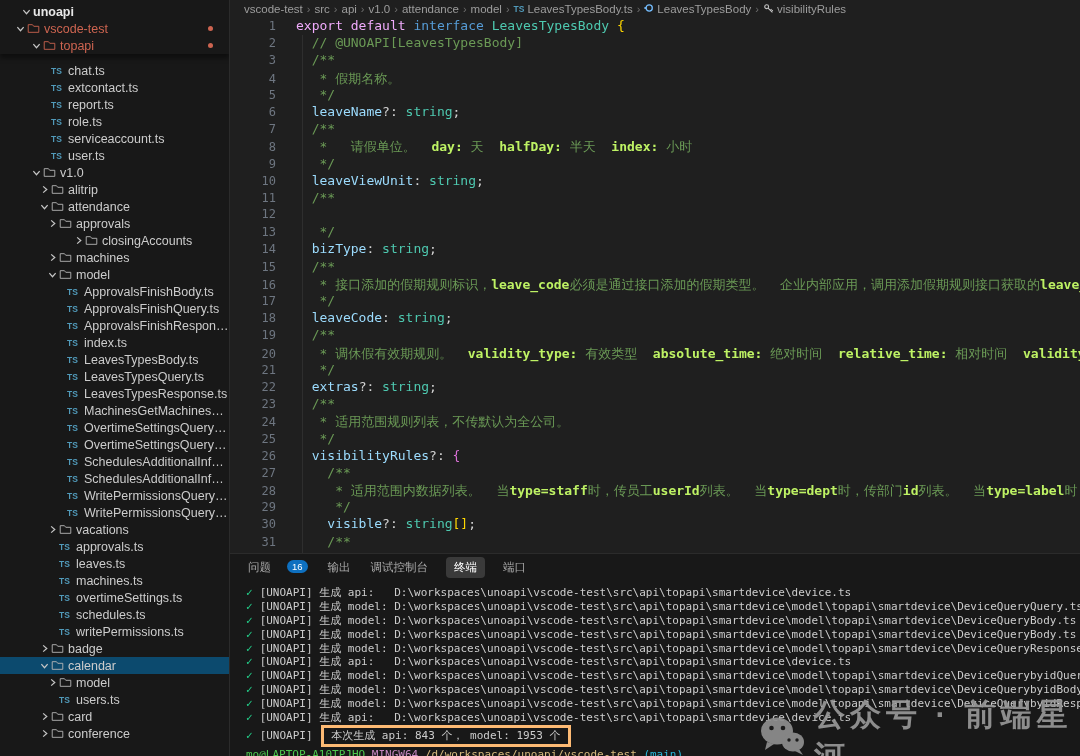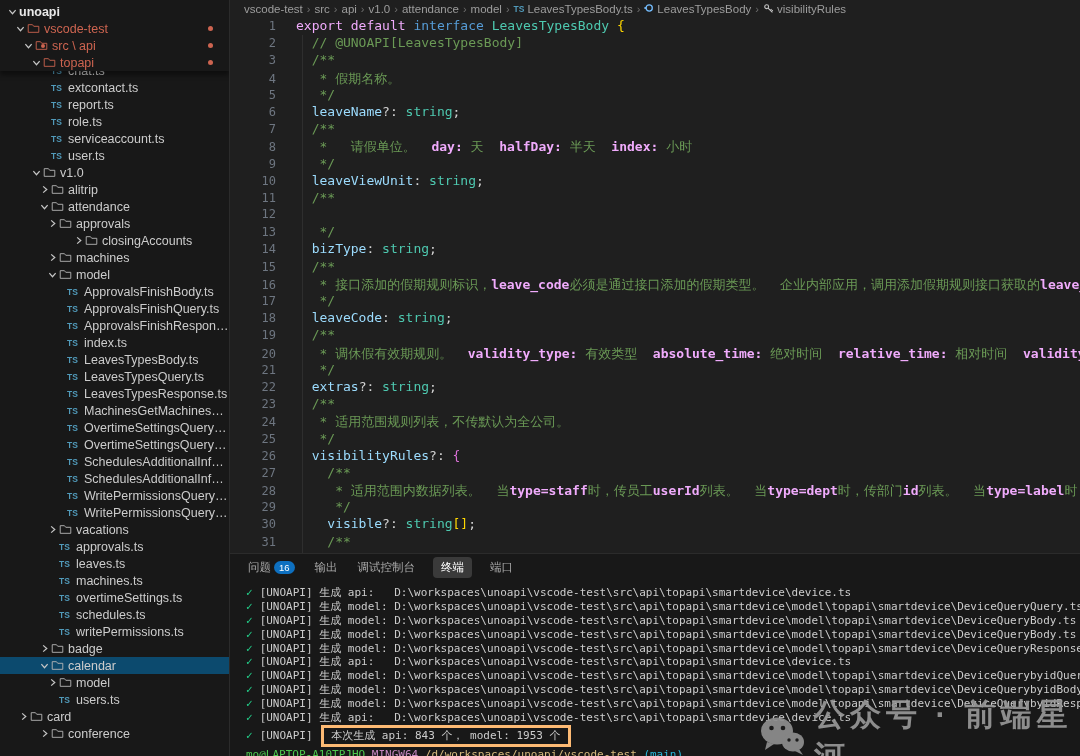--- a/index.html
+++ b/index.html
@@ -36,27 +36,27 @@
   .bc-sep{color:#6e6e6e;margin:0 4px;font-size:11px;}
   .bc-ts{font-size:8.5px;font-weight:bold;color:#519aba;}
   .codewrap{position:absolute;left:0;top:18px;right:0;bottom:0;
             font-family:"DejaVu Sans Mono","Liberation Mono",monospace;font-size:13px;}
   .code-line{display:flex;height:17.2px;white-space:pre;overflow:hidden;align-items:baseline;}
   .ln{width:46px;flex:none;text-align:right;color:#6e7681;font-size:12px;}
   .lc{padding-left:20px;color:#d4d4d4;}
   .guide{position:absolute;left:72px;top:17.2px;width:1px;height:533px;
          background:rgba(255,255,255,.07);}
   .tk-k{color:#f0abfc}.tk-b{color:#569cd6}.tk-t{color:#4ec9b0}.tk-p{color:#9cdcfe}
-  .tk-w{color:#d4d4d4}.tk-c{color:#6a9955}.tk-cb{color:#f0abfc;font-weight:bold}
+  .tk-w{color:#d4d4d4}.tk-c{color:#6a9955}.tk-cb{color:#bef264;font-weight:bold}
   .tk-y{color:#ffd700}.tk-v{color:#da70d6}
   
   .panel{flex:1;background:#181818;border-top:1px solid #2b2b2b;position:relative;overflow:hidden;}
   .ptabs{height:27px;display:flex;align-items:center;gap:16px;padding-left:16px;
          font-size:11.5px;color:#a8a8a8;}
-  .ptab{display:inline-flex;align-items:center;gap:3px;cursor:pointer;padding:3px 2px;}
+  .ptab{display:inline-flex;align-items:flex-start;gap:16px;cursor:pointer;padding:3px 2px;}
   .ptab.act{background:#3a3a3a;color:#ffffff;border-radius:4px;padding:3px 8px;}
   .badge{background:#0e70c0;color:#fff;font-size:9.5px;border-radius:9px;padding:1px 5px;
          line-height:11px;}
   .term{padding:5px 0 0 16px;font-family:"DejaVu Sans Mono","Liberation Mono",monospace;
         font-size:11px;line-height:13.9px;color:#cccccc;white-space:pre;}
   .tline{height:13.9px;display:flex;align-items:baseline;}
   .ck{color:#23d18b;margin-right:7px;}
   .redbox{display:inline-block;border:3px solid #fdba74;padding:1px 7px;margin-left:2px;
           position:relative;z-index:2;}
   .promptline{margin-top:9px;height:14px;}
@@ -344,21 +344,21 @@
               <path d="M1.5 1.8 h5.2 l1.6 2 h6.2 v7.4 h-13 z" fill="none" stroke="currentColor" stroke-width="1.1"></path>
             </svg>
           </span>
           <span class="lbl">model</span>
         </div>
         <div class="trow" style="padding-left: 46px;">
           <span class="tw"></span>
           <span class="tsic">TS</span>
           <span class="lbl">users.ts</span>
         </div>
-        <div class="trow" style="padding-left: 17px;">
+        <div class="trow" style="padding-left: 38px;">
           <span class="tw">
             <svg width="9" height="9" viewBox="0 0 10 10">
               <path d="M3.5 1.5 L7.5 5 L3.5 8.5" fill="none" stroke="currentColor" stroke-width="1.4"></path>
             </svg>
           </span>
           <span class="fi">
             <svg width="13" height="11" viewBox="0 0 16 13">
               <path d="M1.5 1.8 h5.2 l1.6 2 h6.2 v7.4 h-13 z" fill="none" stroke="currentColor" stroke-width="1.1"></path>
             </svg>
           </span>
@@ -372,55 +372,40 @@
           </span>
           <span class="fi">
             <svg width="13" height="11" viewBox="0 0 16 13">
               <path d="M1.5 1.8 h5.2 l1.6 2 h6.2 v7.4 h-13 z" fill="none" stroke="currentColor" stroke-width="1.1"></path>
             </svg>
           </span>
           <span class="lbl">conference</span>
         </div>
       </div>
     <div class="sticky" id="treesticky">
-        <div class="trow root" style="padding-left: 6px;">
+        <div class="trow root" style="padding-left: 20px;">
           <span class="tw exp">
             <svg width="9" height="9" viewBox="0 0 10 10">
               <path d="M3.5 1.5 L7.5 5 L3.5 8.5" fill="none" stroke="currentColor" stroke-width="1.4"></path>
             </svg>
           </span>
           <span class="lbl">unoapi</span>
         </div>
         <div class="trow git" style="padding-left: 14px;">
           <span class="tw exp">
             <svg width="9" height="9" viewBox="0 0 10 10">
               <path d="M3.5 1.5 L7.5 5 L3.5 8.5" fill="none" stroke="currentColor" stroke-width="1.4"></path>
             </svg>
           </span>
           <span class="fi">
             <svg width="13" height="11" viewBox="0 0 16 13">
               <path d="M1.5 1.8 h5.2 l1.6 2 h6.2 v7.4 h-13 z" fill="none" stroke="currentColor" stroke-width="1.1"></path>
             </svg>
           </span>
           <span class="lbl">vscode-test</span>
-          <span class="rdot"></span>
-        </div>
-        <div class="trow git" style="padding-left: 22px;">
-          <span class="tw exp">
-            <svg width="9" height="9" viewBox="0 0 10 10">
-              <path d="M3.5 1.5 L7.5 5 L3.5 8.5" fill="none" stroke="currentColor" stroke-width="1.4"></path>
-            </svg>
-          </span>
-          <span class="fi">
-            <svg width="13" height="11" viewBox="0 0 16 13">
-              <path d="M1.5 1.8 h5.2 l1.6 2 h6.2 v7.4 h-13 z" fill="none" stroke="currentColor" stroke-width="1.1"></path>
-            </svg>
-            <span class="fidot"></span>
-          </span>
-          <span class="lbl">src \ api</span>
           <span class="rdot"></span>
         </div>
         <div class="trow git" style="padding-left: 30px;">
           <span class="tw exp">
             <svg width="9" height="9" viewBox="0 0 10 10">
               <path d="M3.5 1.5 L7.5 5 L3.5 8.5" fill="none" stroke="currentColor" stroke-width="1.4"></path>
             </svg>
           </span>
           <span class="fi">
             <svg width="13" height="11" viewBox="0 0 16 13">

